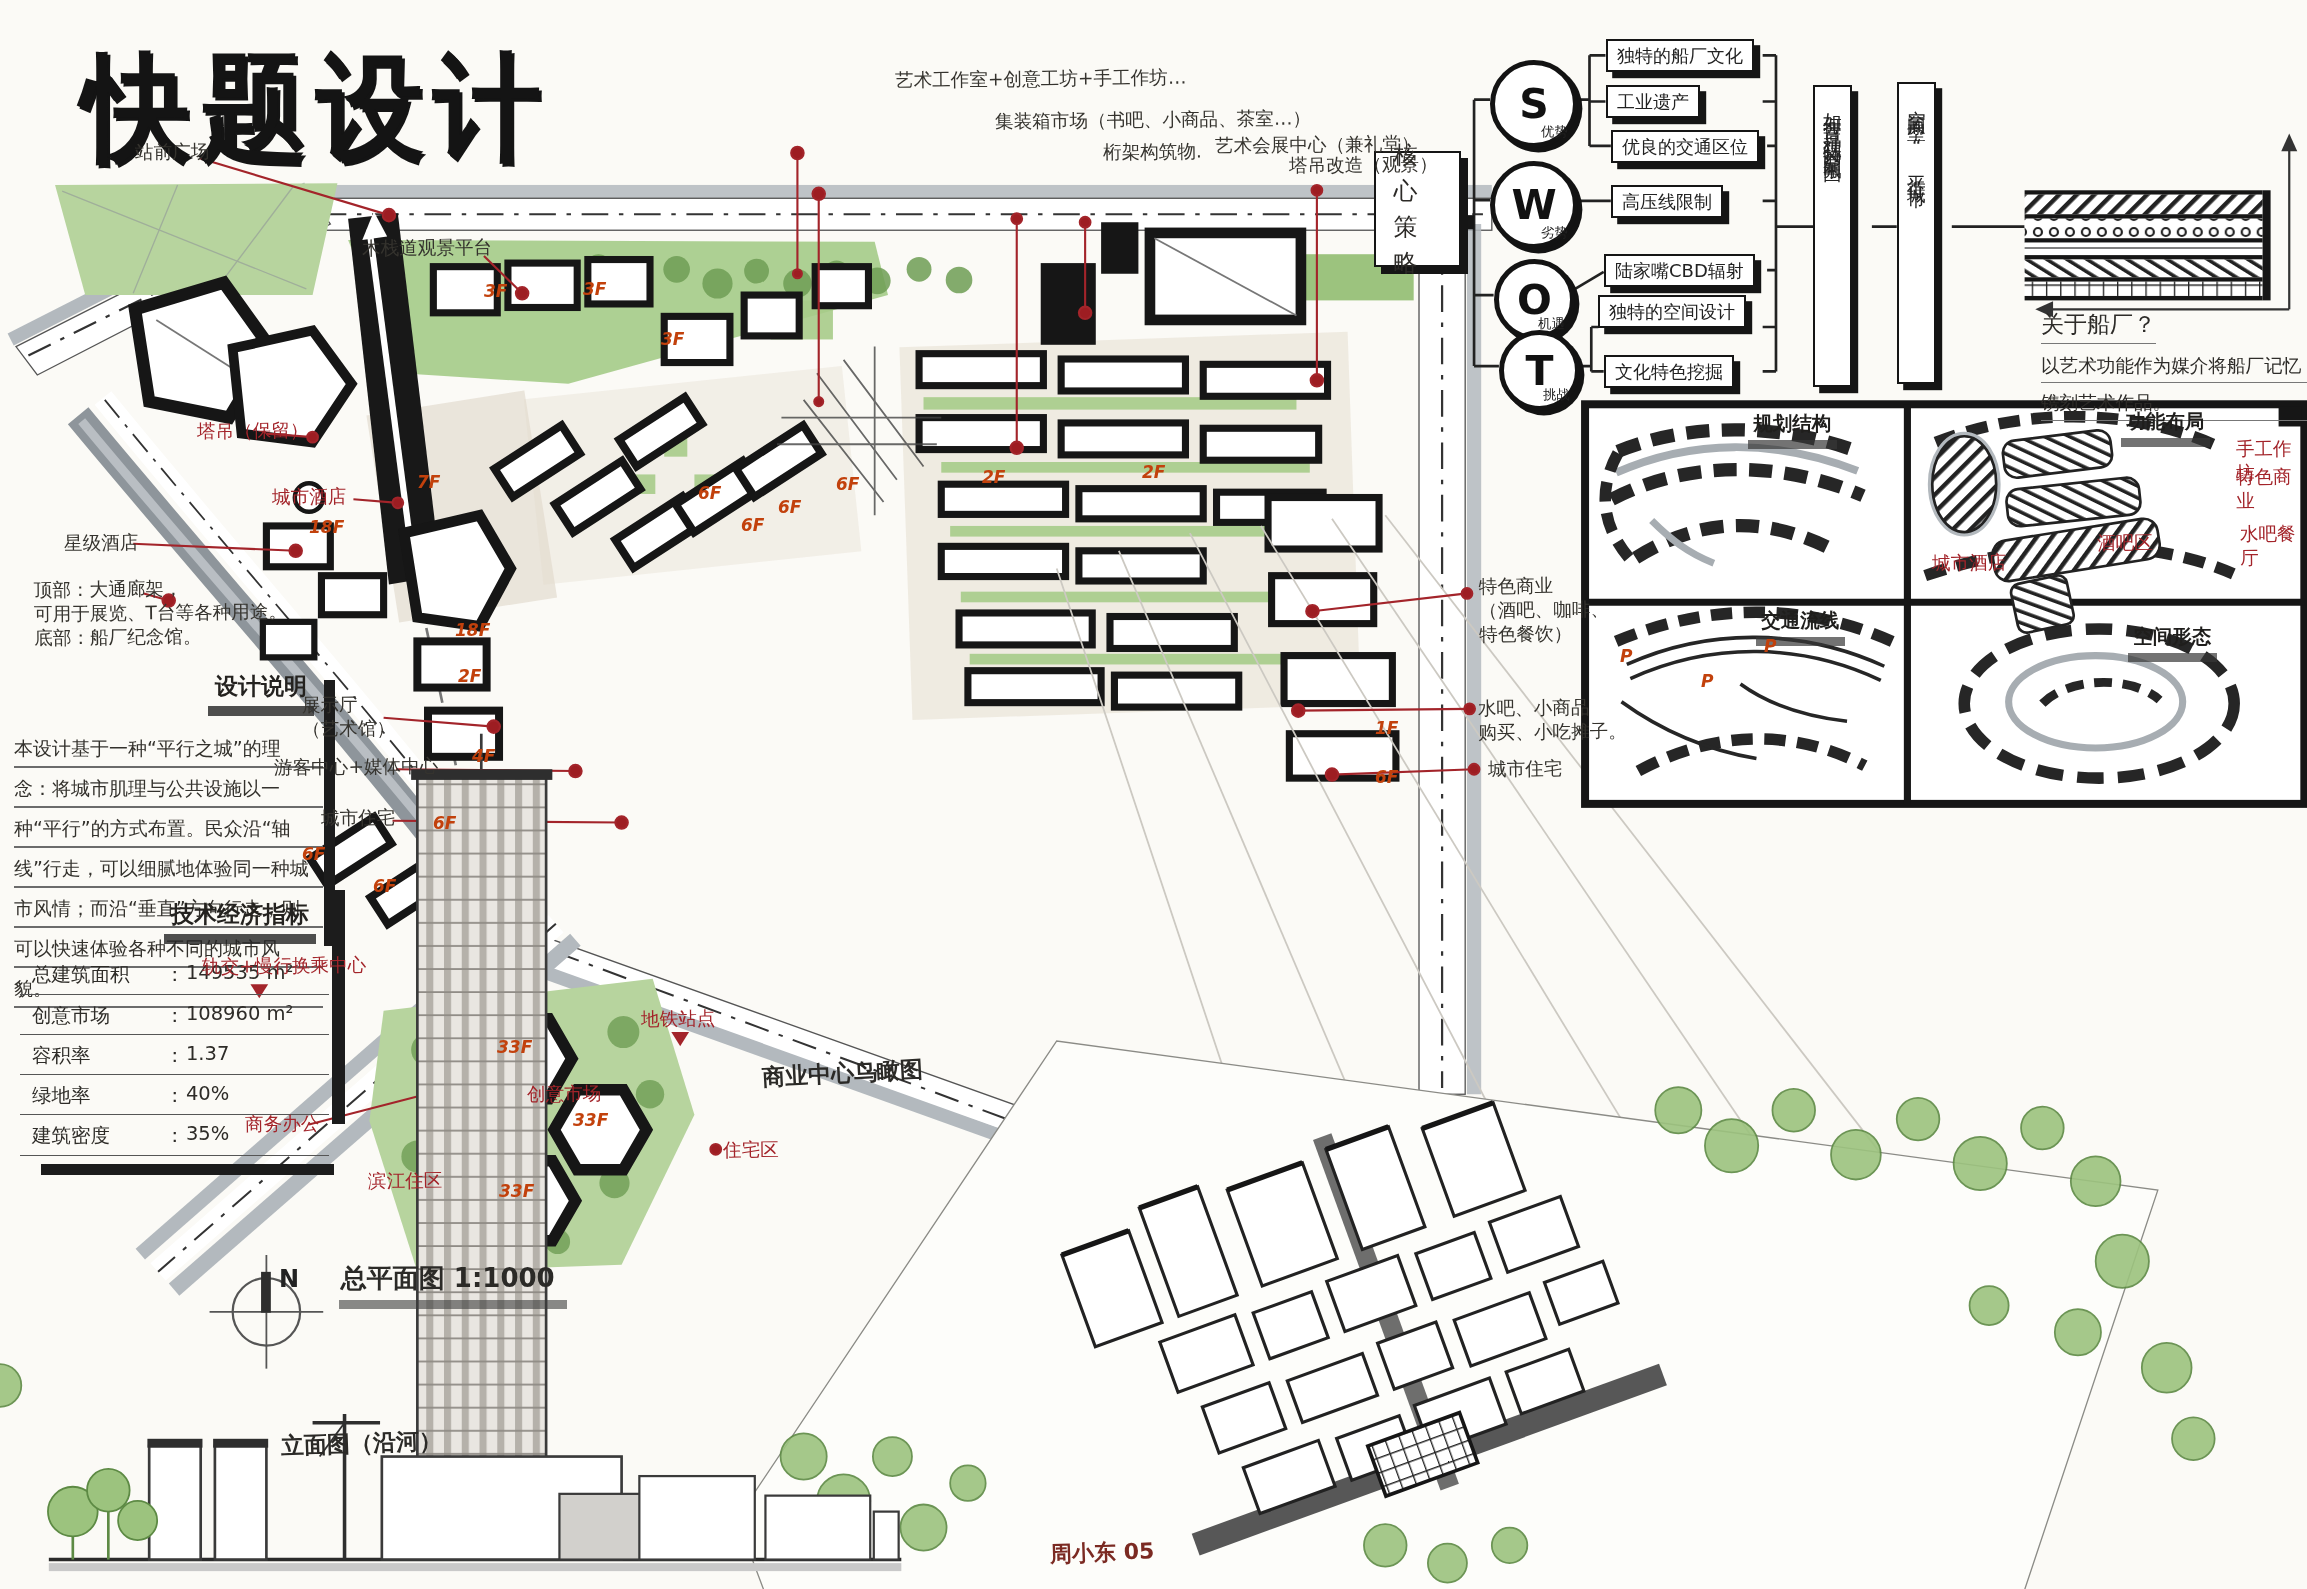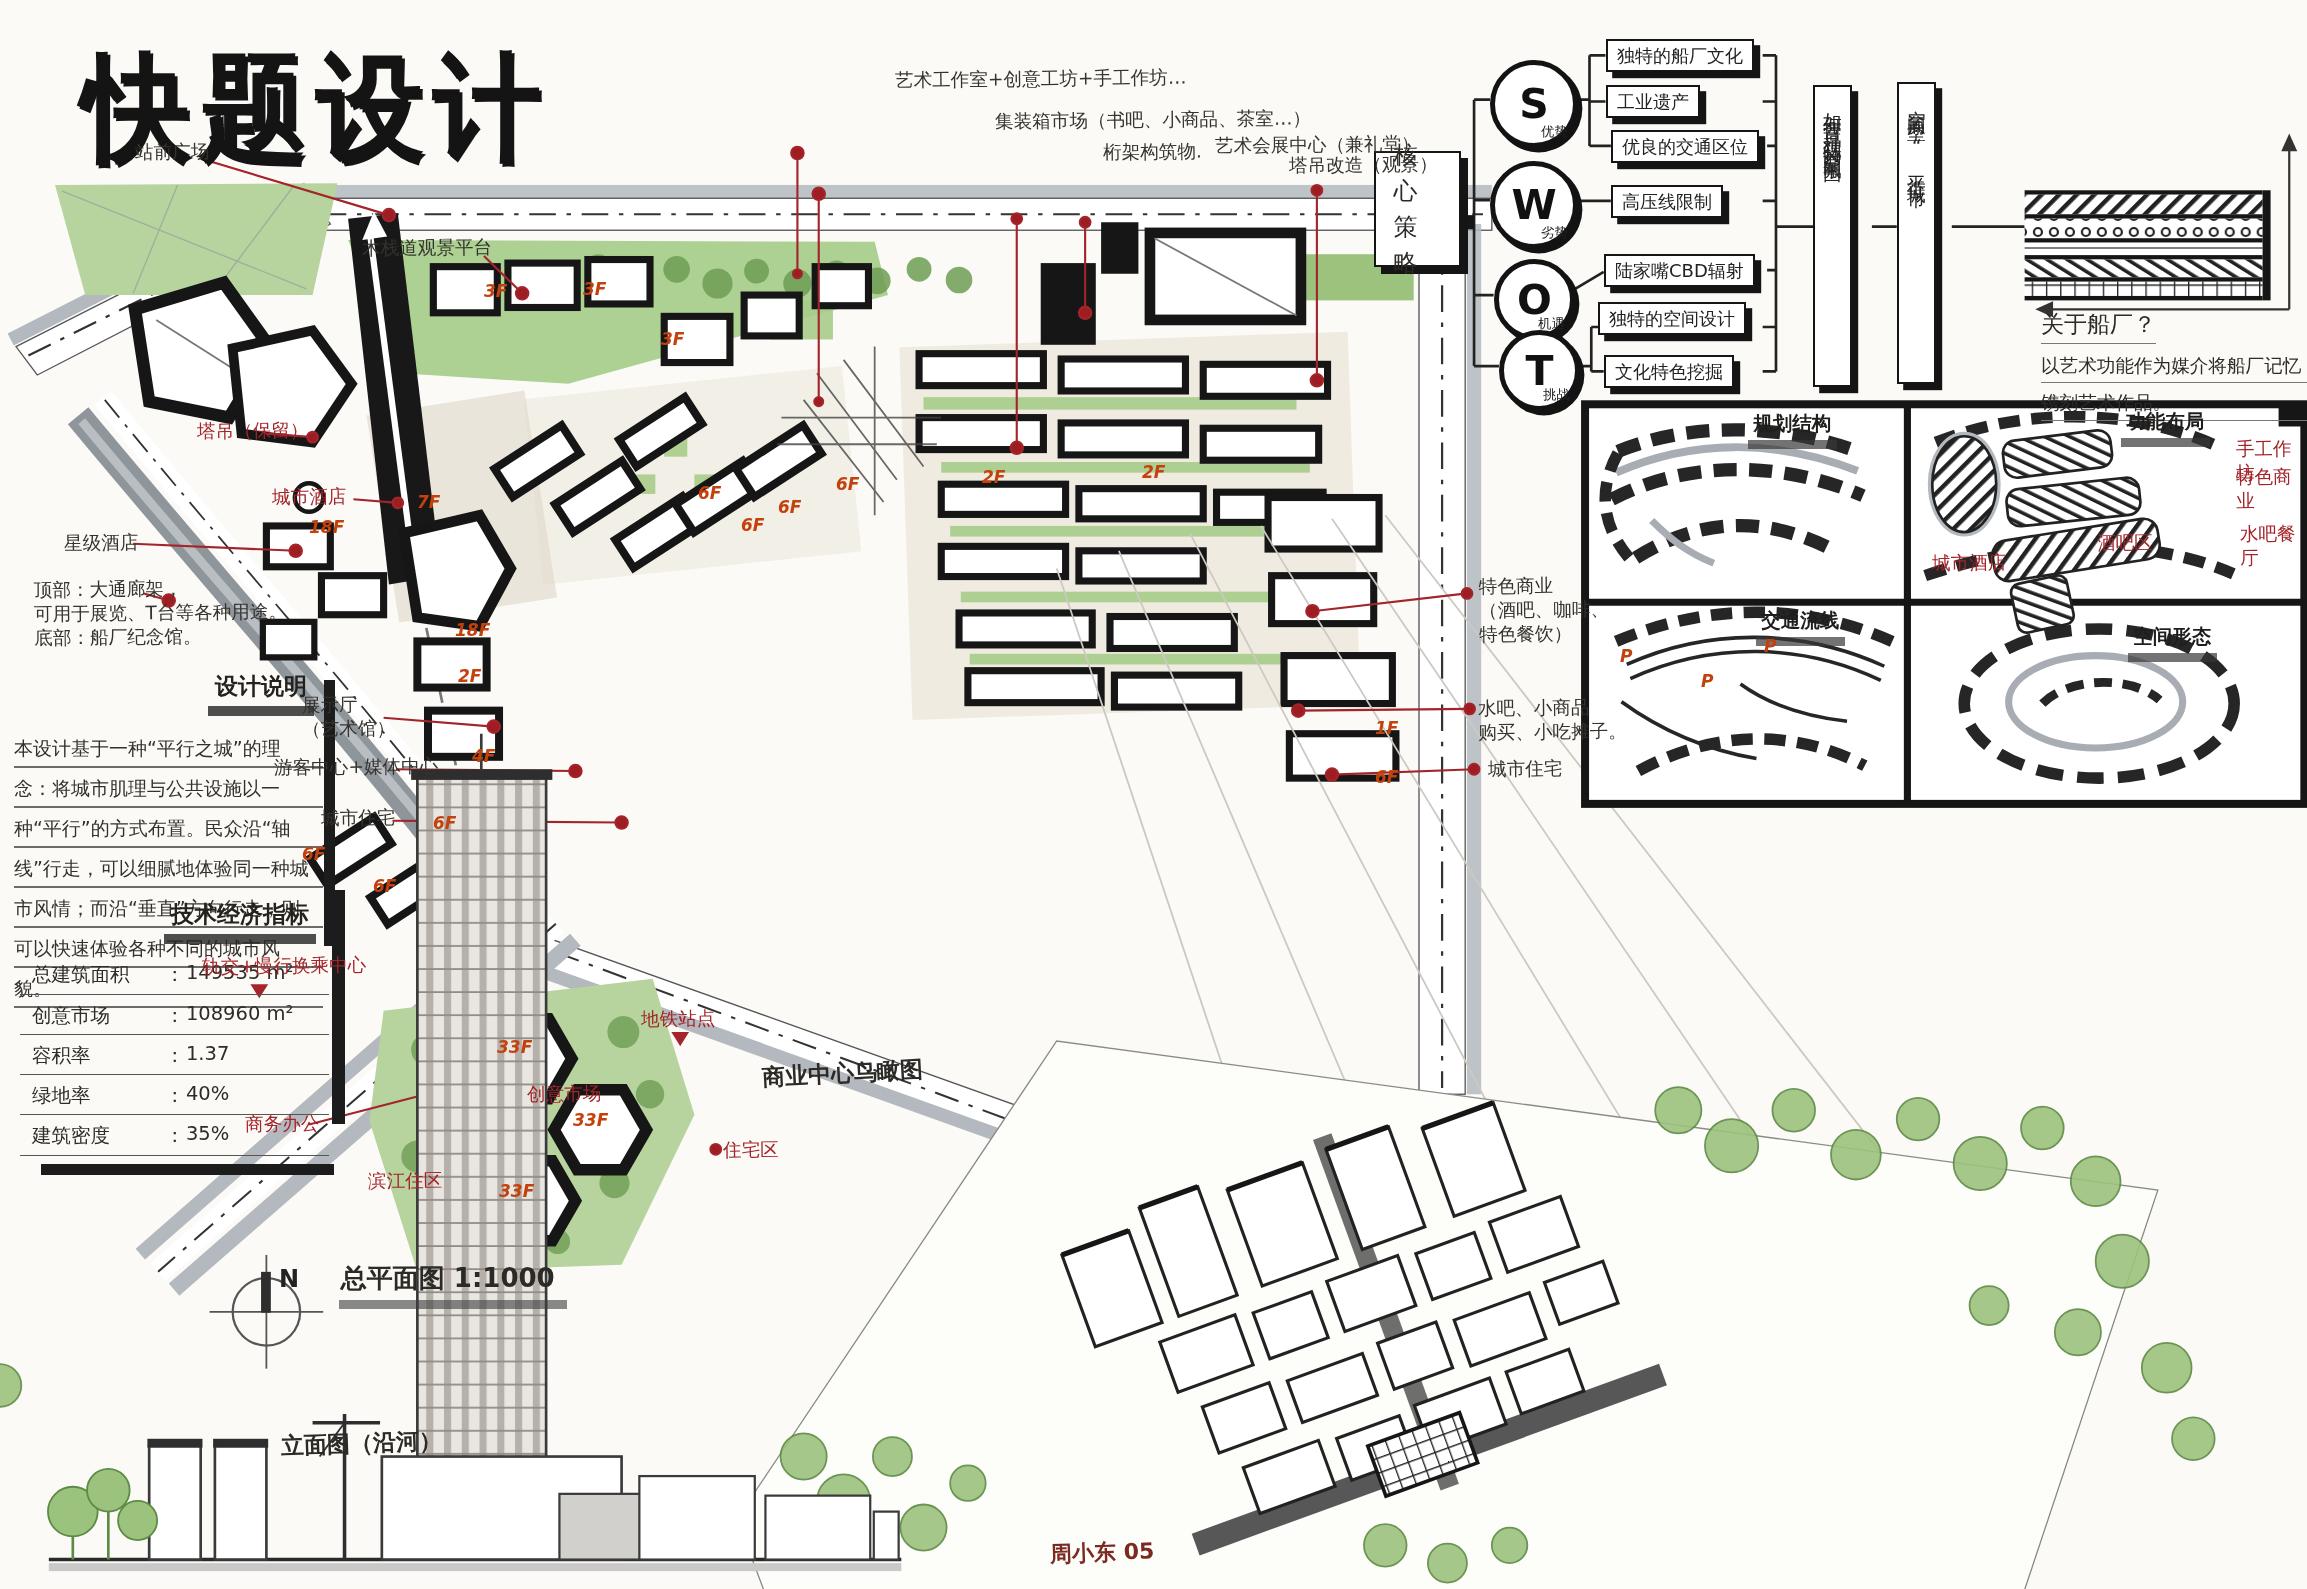--- a/index.html
+++ b/index.html
@@ -506,21 +506,21 @@
   <div class="sw-circle" style="left:1499px;top:330px;width:71px;height:71px;">
     <span class="sw-letter">T</span>
     <span class="sw-sub">挑战</span>
   </div>
 
   <div class="swbox" style="left:1606px;top:39px;">独特的船厂文化</div>
   <div class="swbox" style="left:1606px;top:85px;">工业遗产</div>
   <div class="swbox" style="left:1611px;top:130px;">优良的交通区位</div>
   <div class="swbox" style="left:1611px;top:185px;">高压线限制</div>
   <div class="swbox" style="left:1604px;top:254px;">陆家嘴CBD辐射</div>
-  <div class="swbox" style="left:1598px;top:302px;">独特的空间设计</div>
+  <div class="swbox" style="left:1598px;top:295px;">独特的空间设计</div>
   <div class="swbox" style="left:1604px;top:355px;">文化特色挖掘</div>
 
   <div class="corebox" style="left:1374px;top:151px;">
     <span>核心策略</span>
   </div>
 
   <div class="swbox vbox" style="left:1813px;top:85px;height:277px;">如何营造一种独特的空间氛围</div>
   <div class="swbox vbox" style="left:1897px;top:82px;height:277px;">空间原型：“平行城市”</div>
 
   <div class="shipyard">
@@ -609,21 +609,21 @@
       <span class="lbl" style="left: 202px; top: 954px; color: rgb(163, 36, 42);">轨交+慢行换乘中心</span>
       <span class="lbl" style="left: 641px; top: 1007px; color: rgb(163, 36, 42);">地铁站点</span>
       <span class="lbl" style="left: 527px; top: 1082px; color: rgb(163, 36, 42);">创意市场</span>
       <span class="lbl" style="left: 245px; top: 1112px; color: rgb(163, 36, 42);">商务办公</span>
       <span class="lbl" style="left: 368px; top: 1169px; color: rgb(163, 36, 42);">滨江住区</span>
       <span class="lbl" style="left: 723px; top: 1138px; color: rgb(163, 36, 42);">住宅区</span>
       <span class="fl" style="left: 309px; top: 517px;">18F</span>
       <span class="fl" style="left: 455px; top: 620px;">18F</span>
       <span class="fl" style="left: 458px; top: 666px;">2F</span>
       <span class="fl" style="left: 472px; top: 746px;">4F</span>
-      <span class="fl" style="left: 417px; top: 472px; margin-top: 20px;">7F</span>
+      <span class="fl" style="left: 417px; top: 472px;">7F</span>
       <span class="fl" style="left: 484px; top: 281px;">3F</span>
       <span class="fl" style="left: 583px; top: 279px;">3F</span>
       <span class="fl" style="left: 661px; top: 329px;">3F</span>
       <span class="fl" style="left: 698px; top: 483px;">6F</span>
       <span class="fl" style="left: 778px; top: 497px;">6F</span>
       <span class="fl" style="left: 836px; top: 474px;">6F</span>
       <span class="fl" style="left: 741px; top: 515px;">6F</span>
       <span class="fl" style="left: 373px; top: 876px;">6F</span>
       <span class="fl" style="left: 302px; top: 844px;">6F</span>
       <span class="fl" style="left: 433px; top: 813px;">6F</span>

